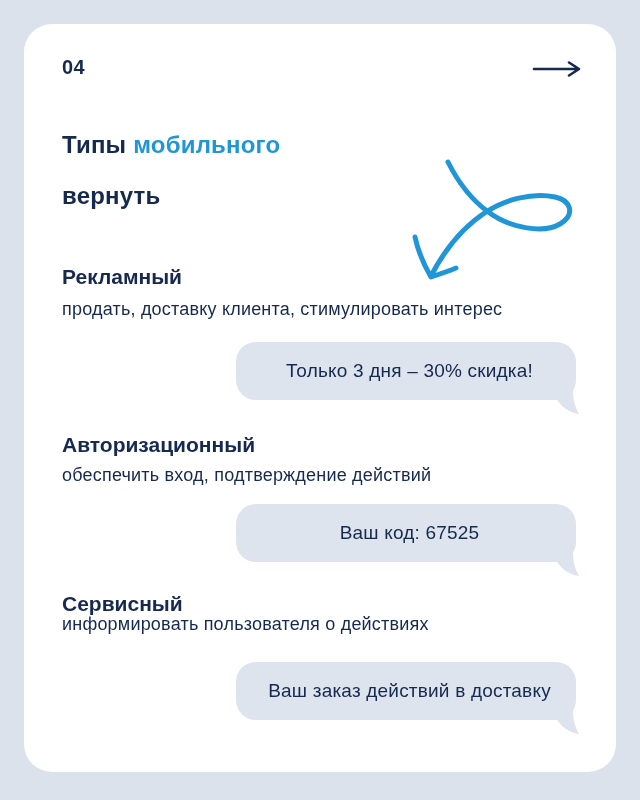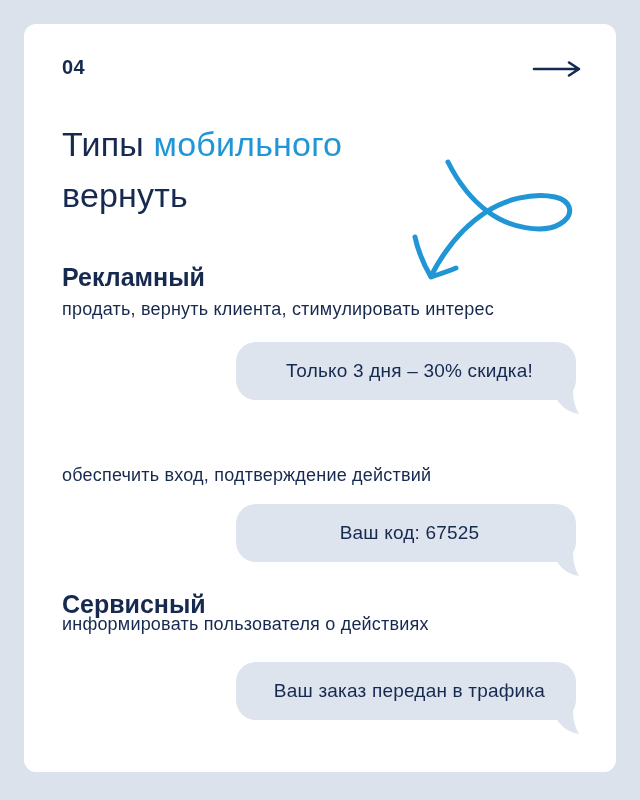--- a/index.html
+++ b/index.html
@@ -9,40 +9,40 @@
   html,body{width:640px;height:800px;}
   body{
     background:var(--bg);
     font-family:"Liberation Sans", sans-serif;
     position:relative;
     overflow:hidden;
   }
   .page{position:absolute;inset:0;width:640px;height:800px;}
   .card{
     position:absolute;left:24px;top:24px;width:592px;height:748px;
-    background:var(--card);border-radius:12px;
+    background:var(--card);border-radius:28px;
   }
   .page-number{
     position:absolute;left:38px;top:33px;
     font-size:20px;font-weight:bold;color:var(--navy);
     letter-spacing:0.5px;line-height:20px;
   }
   .next-arrow{position:absolute;right:34px;top:36px;width:50px;height:18px;}
   .next-arrow path{stroke:var(--navy);stroke-width:2.6;fill:none;stroke-linecap:round;stroke-linejoin:round;}
   .title{
     position:absolute;left:38px;top:95px;
-    font-size:34px;font-weight:normal;line-height:51px;color:var(--navy);
+    font-size:24px;font-weight:bold;line-height:51px;color:var(--navy);
     letter-spacing:0.2px;
   }
   .title .accent{color:var(--accent);}
   .doodle{position:absolute;inset:0;width:640px;height:800px;pointer-events:none;z-index:3;}
   .doodle path{stroke:var(--accent);stroke-width:5;fill:none;stroke-linecap:round;stroke-linejoin:round;}
   .sec-heading{
     position:absolute;left:38px;
-    font-size:25px;font-weight:bold;color:var(--navy);line-height:26px;
+    font-size:21px;font-weight:bold;color:var(--navy);line-height:26px;
   }
   .sec-desc{
     position:absolute;left:38px;
     font-size:18px;color:var(--navy);line-height:24px;letter-spacing:0.2px;
   }
   .bubble{
     position:absolute;right:40px;width:340px;height:58px;
     background:var(--bubble);border-radius:20px;
     display:flex;align-items:center;justify-content:center;
     font-size:19px;color:var(--navy);letter-spacing:0.2px;padding-left:7px;
@@ -64,40 +64,41 @@
     <svg class="next-arrow" viewBox="0 0 50 18" aria-hidden="true">
       <path d="M2 9 H46 M37 2.5 L47 9 L37 15.5"></path>
     </svg>
 
     <div class="title">
       <span>Типы </span><span class="accent">мобильного</span><br>
       <span>вернуть</span>
     </div>
 
     <div class="sec-heading h1">Рекламный</div>
-    <div class="sec-desc d1">продать, вернуть клиента, стимулировать интерес</div>
+    <div class="sec-desc d1">продать, доставку клиента, стимулировать интерес</div>
     <div class="bubble b1">
       <span>Только 3 дня – 30% скидка!</span>
       <svg class="tail" viewBox="0 0 26 24" aria-hidden="true">
         <path d="M1 0 H20 C20 9 22 16 26 23 C13 21 3 12 1 0 Z"></path>
       </svg>
     </div>
 
+    <div class="sec-heading h2">Авторизационный</div>
     <div class="sec-desc d2">обеспечить вход, подтверждение действий</div>
     <div class="bubble b2">
       <span>Ваш код: 67525</span>
       <svg class="tail" viewBox="0 0 26 24" aria-hidden="true">
         <path d="M1 0 H20 C20 9 22 16 26 23 C13 21 3 12 1 0 Z"></path>
       </svg>
     </div>
 
     <div class="sec-heading h3">Сервисный</div>
     <div class="sec-desc d3">информировать пользователя о действиях</div>
     <div class="bubble b3">
-      <span>Ваш заказ передан в трафика</span>
+      <span>Ваш заказ действий в доставку</span>
       <svg class="tail" viewBox="0 0 26 24" aria-hidden="true">
         <path d="M1 0 H20 C20 9 22 16 26 23 C13 21 3 12 1 0 Z"></path>
       </svg>
     </div>
 
   </div>
 
   <svg class="doodle" viewBox="0 0 640 800" aria-hidden="true">
     <path d="M448 162 C458 182 471 199 487 211 C509 228 543 234 560 224 C575 215 572 201 555 197 C532 192 504 200 486 212 C466 225 447 245 431 276"></path>
     <path d="M415 237 C418 251 424 265 431 277 C440 274 449 271 456 268"></path>

